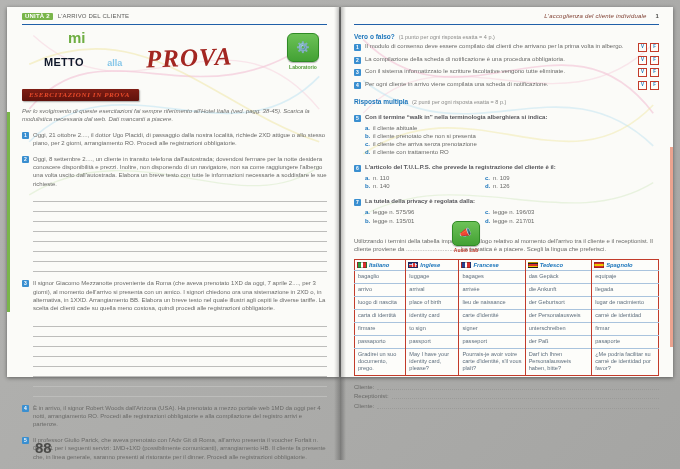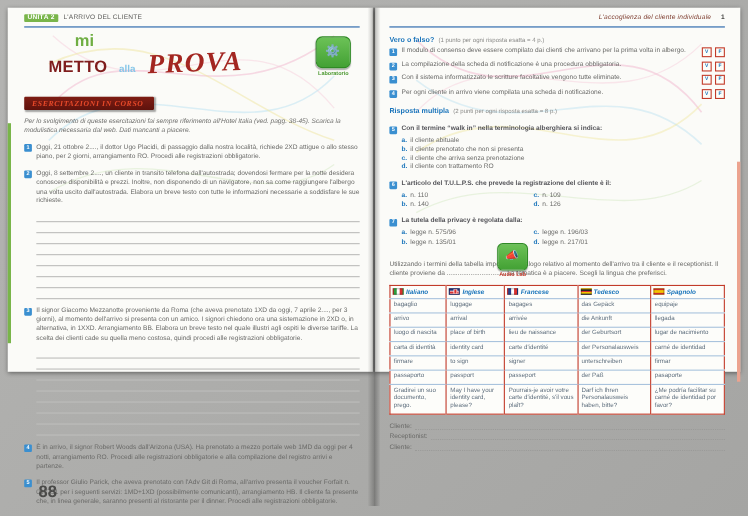--- a/index.html
+++ b/index.html
@@ -4,21 +4,21 @@
 <style>
   html,body{margin:0;padding:0;}
   body{
     width:680px;height:469px;overflow:hidden;
     background:#a9a9a7;
     font-family:"Liberation Sans",sans-serif;
     -webkit-font-smoothing:antialiased;
   }
   .spread{position:relative;width:680px;height:469px;background:linear-gradient(135deg,#b4b4b2,#a5a5a3);}
   .page{
-    position:absolute;top:7px;width:332px;height:331px;
+    position:absolute;top:7px;width:332px;height:370px;
     background:#fbfbf8;box-sizing:border-box;
     box-shadow:0 1px 4px rgba(0,0,0,.45);
   }
   .page-left{left:7px;padding:6px 12px 0 15px;}
   .page-right{left:341px;padding:6px 14px 0 13px;}
   .spine{position:absolute;top:7px;left:334px;width:12px;height:453px;z-index:5;pointer-events:none;
     background:linear-gradient(90deg,rgba(0,0,0,0) 0%,rgba(0,0,0,.22) 48%,rgba(0,0,0,.28) 52%,rgba(0,0,0,0) 100%);}
   .deco{position:absolute;left:0;top:0;width:100%;height:100%;pointer-events:none;}
   .page-content{position:relative;z-index:2;}
 
@@ -31,22 +31,22 @@
   .hdr{font-size:6px;color:#5c5c5a;letter-spacing:.2px;height:9px;}
   .hdr-left .unit-chip{background:#79b54a;color:#fff;font-weight:bold;padding:0 3px 0.5px 3px;border-radius:1px;margin-right:3px;}
   .hdr-rule{border-bottom:1.8px solid #1f5fa8;margin-top:1.5px;}
   .hdr-right{text-align:right;color:#7c3a2c;font-style:italic;}
   .hdr-right .hdr-num{font-style:normal;font-weight:bold;color:#4a4a48;margin-left:7px;}
 
   
   .title-row{display:flex;justify-content:space-between;align-items:flex-start;margin-top:6px;height:52px;}
   .title-stack{padding-left:22px;}
   .t-mi{font-size:15px;font-weight:bold;color:#6fae43;line-height:13px;padding-left:24px;}
-  .t-metto{font-size:15px;font-weight:bold;color:#7f1d1d;letter-spacing:.3px;}
-  .t-alla{font-size:9px;font-weight:bold;color:#85c6e8;margin:0 6px;}
+  .t-metto{font-size:11px;font-weight:bold;color:#0f172a;letter-spacing:.3px;}
+  .t-alla{font-size:9px;font-weight:bold;color:#85c6e8;margin:0 19px;}
   .t-prova{font-family:"Liberation Serif",serif;font-style:italic;font-weight:bold;font-size:25px;color:#a32621;letter-spacing:1px;display:inline-block;transform:rotate(-2deg);}
   .lab-badge{text-align:center;margin-right:8px;margin-top:2px;}
   .lab-icon{width:30px;height:27px;margin:0 auto;background:linear-gradient(180deg,#6cc257,#43a134);border:1px solid #2f8a25;border-radius:6px;color:#fff;font-size:11px;line-height:26px;text-align:center;box-shadow:0 1px 1px rgba(0,0,0,.3);}
   .lab-label{font-size:5px;color:#4e9a33;font-weight:bold;margin-top:2px;}
 
   
   .ribbon{display:inline-block;background:linear-gradient(180deg,#7e1d14,#5f120c);color:#e84a2a;
     font-family:"Liberation Serif",serif;font-style:italic;font-weight:bold;font-size:7px;letter-spacing:.6px;
     padding:2px 9px 2.5px 7px;border-radius:1px;box-shadow:1px 1px 1.5px rgba(0,0,0,.35);}
   .intro{font-size:6px;font-style:italic;color:#6e6e6c;line-height:1.4;margin:6px 0 7px 0;}
@@ -135,21 +135,21 @@
             <span class="t-prova">PROVA</span>
           </div>
         </div>
         <div class="lab-badge">
           <div class="lab-icon">⚙️</div>
           <div class="lab-label">Laboratorio</div>
         </div>
       </div>
 
       <div>
-        <span class="ribbon">ESERCITAZIONI IN CORSO</span>
+        <span class="ribbon">ESERCITAZIONI IN PROVA</span>
       </div>
       <p class="intro">Per lo svolgimento di queste esercitazioni fai sempre riferimento all'Hotel Italia (ved. pagg. 38-45). Scarica la modulistica necessaria dal web. Dati mancanti a piacere.</p>
 
       <div>
           <div class="ex-row">
             <span class="ex-num">1</span>
             <span class="ex-text">Oggi, 21 ottobre 2...., il dottor Ugo Placidi, di passaggio dalla nostra località, richiede 2XD attigue o allo stesso piano, per 2 giorni, arrangiamento RO. Procedi alle registrazioni obbligatorie.</span>
           </div>
           <div class="ex-row">
             <span class="ex-num">2</span>

